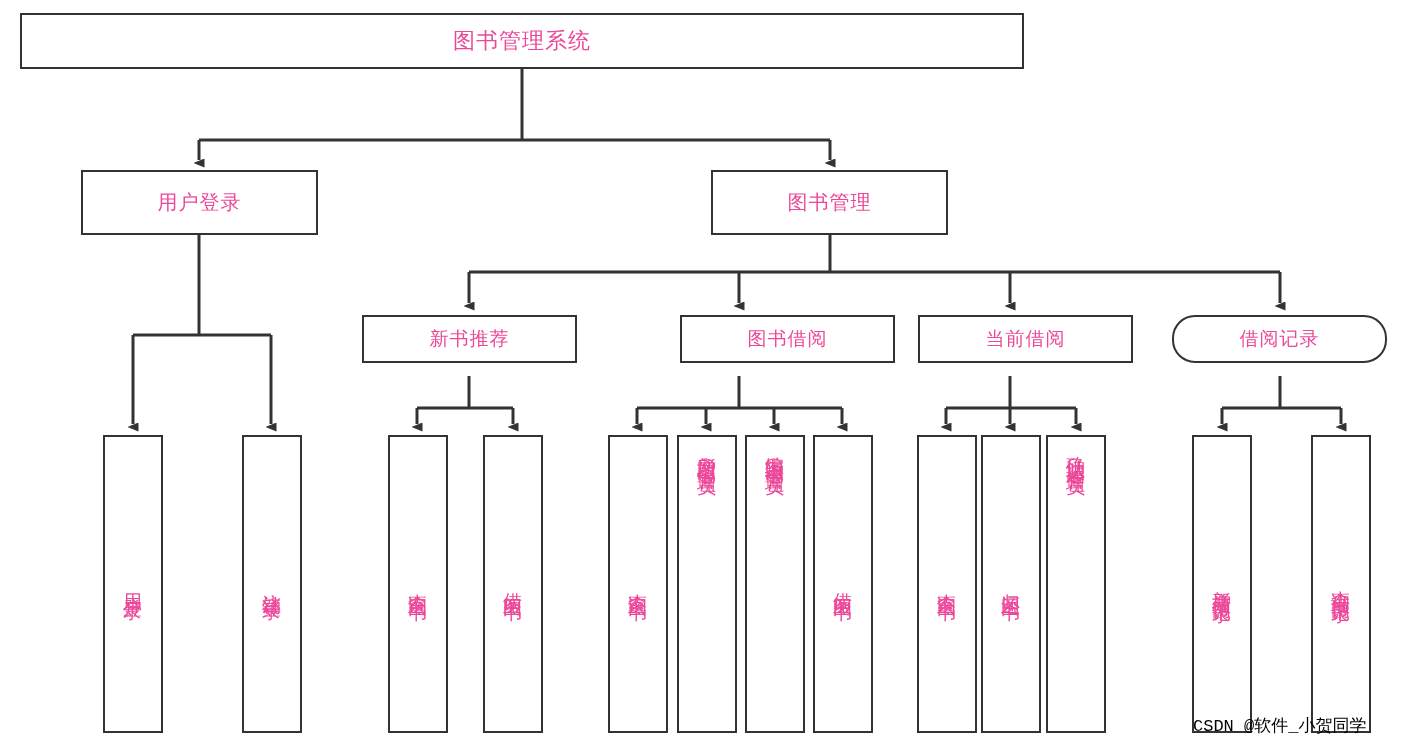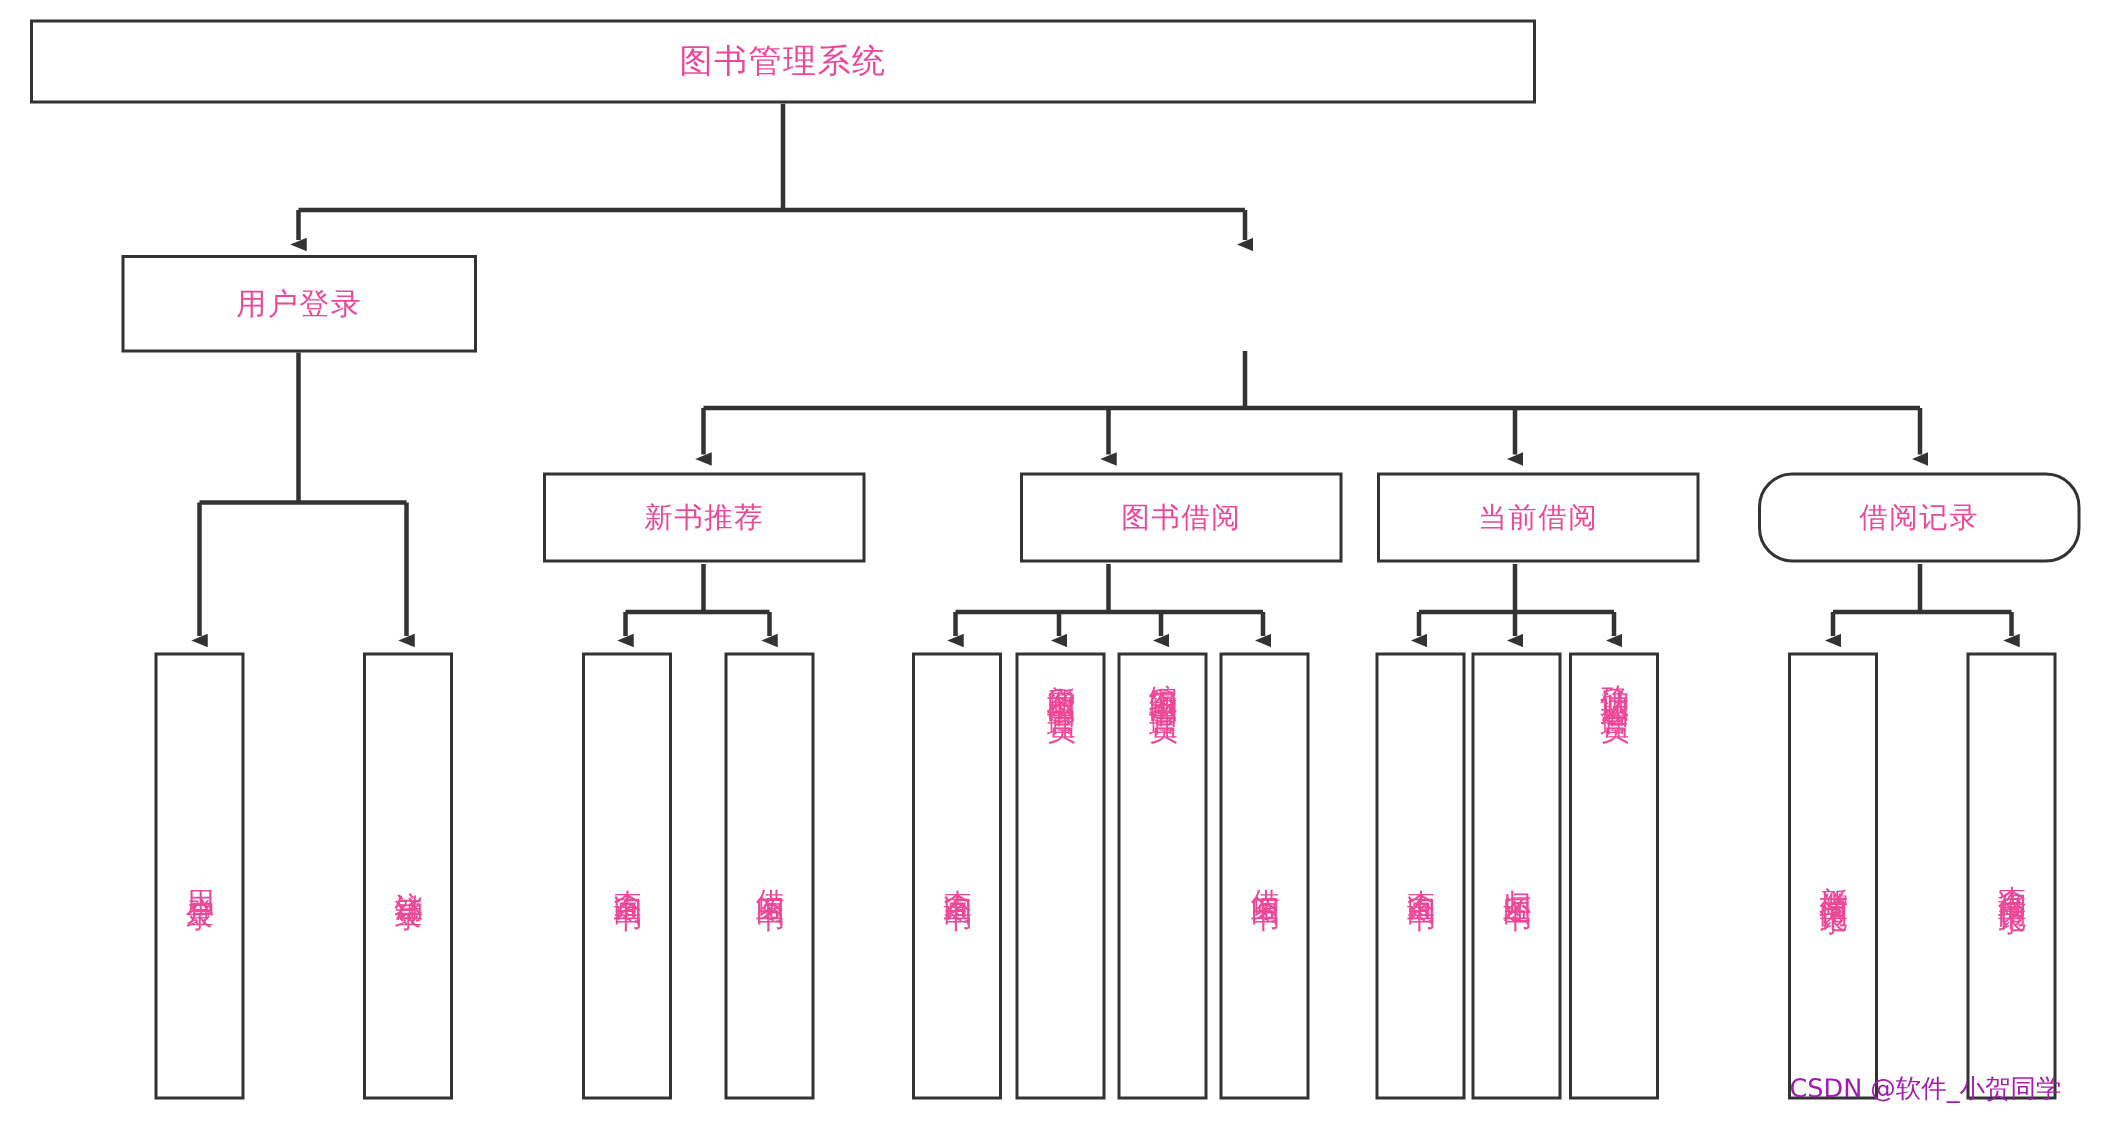--- a/index.html
+++ b/index.html
@@ -42,21 +42,21 @@
     top: 13px;
     width: 1004px;
     height: 56px;
     font-size: 22px;
   }
   .node.lvl2 {
     height: 65px;
     font-size: 20px;
   }
   .node.lvl3 {
-    height: 60px;
+    height: 48px;
     font-size: 19px;
   }
   .node.leaf {
     height: 298px;
     font-size: 19px;
     align-items: flex-start;
     justify-content: center;
     padding-top: 0px;
   }
   .vlabel {
@@ -80,23 +80,24 @@
   }
   .hlabel {
     white-space: nowrap;
     letter-spacing: 1px;
   }
   #watermark {
     position: absolute;
     left: 1193px;
     top: 714px;
     font-size: 17px;
-    color: #a21caf;
+    color: #000000;
     white-space: nowrap;
     z-index: 5;
+    font-family: Liberation Mono, monospace;
   }
 </style>
 </head>
 <body>
 
 <div id="stage">
 
   <svg id="edges" viewBox="0 0 1405 747" xmlns="http://www.w3.org/2000/svg">
     <defs>
       <marker id="arrow" markerWidth="9" markerHeight="11" refX="1.5" refY="5.5" orient="auto" markerUnits="userSpaceOnUse">
@@ -147,20 +148,23 @@
     </g>
   </svg>
 
   <div class="node root">
     <span class="hlabel">图书管理系统</span>
   </div>
 
   <div class="node lvl2" style="left:81px; top:170px; width:237px;">
     <span class="hlabel">用户登录</span>
   </div>
+  <div class="node lvl2" style="left:711px; top:170px; width:237px;">
+    <span class="hlabel">图书管理</span>
+  </div>
 
   <div class="node lvl3" style="left:362px; top:315px; width:215px;">
     <span class="hlabel">新书推荐</span>
   </div>
   <div class="node lvl3" style="left:632px; top:315px; width:215px;margin-left:48px;">
     <span class="hlabel">图书借阅</span>
   </div>
   <div class="node lvl3" style="left:902px; top:315px; width:215px;margin-left:16px;">
     <span class="hlabel">当前借阅</span>
   </div>

